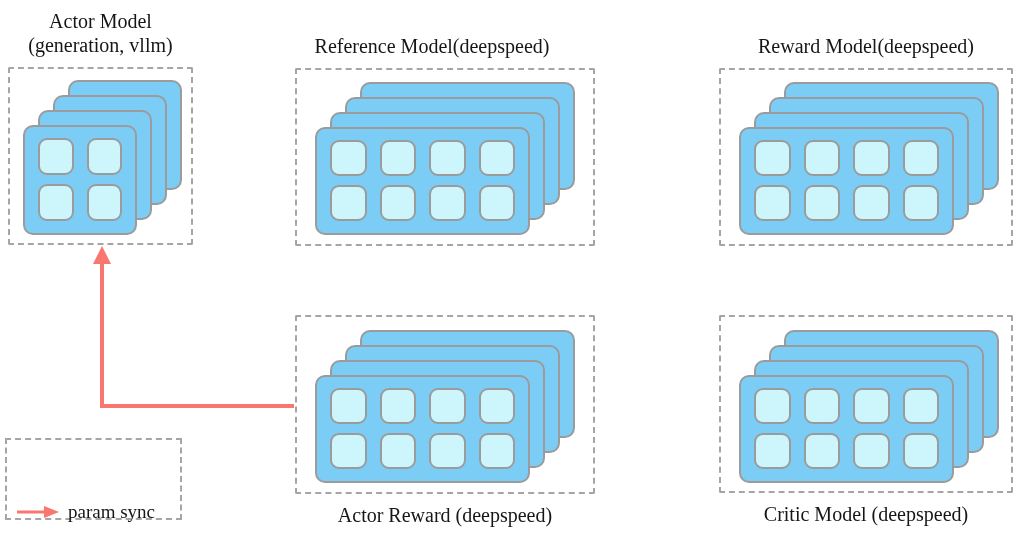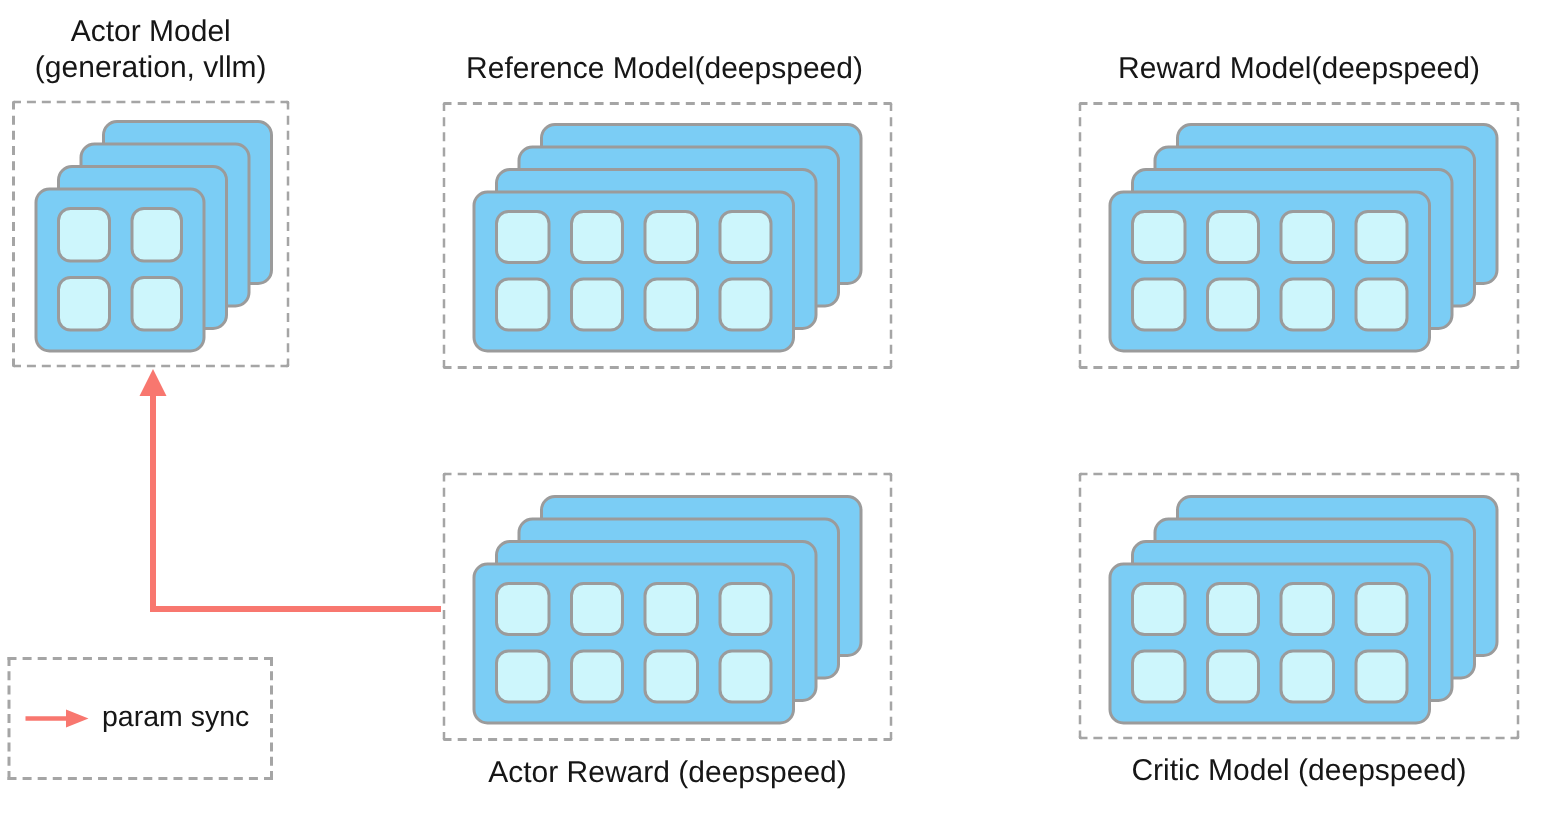--- a/index.html
+++ b/index.html
@@ -11,21 +11,21 @@
     --arrow-color:#f8776f;
     --text-color:#161616;
     --bg:#ffffff;
   }
   html,body{margin:0;padding:0;background:var(--bg);}
   #canvas{
     position:relative;
     width:1032px;height:546px;
     background:var(--bg);
     overflow:hidden;
-    font-family:Liberation Sans, sans-serif;
+    font-family:Liberation Serif, serif;
     color:var(--text-color);
   }
   .node-box{
     position:absolute;
     border:2px dashed var(--box-border);
     border-radius:2px;
     box-sizing:border-box;
     background:transparent;
   }
   .gpu-card{
@@ -62,21 +62,21 @@
   }
   #legend-box{
     position:absolute;
     left:5px;top:438px;
     width:177px;height:82px;
     border:2px dashed var(--box-border);
     box-sizing:border-box;
   }
   #legend-row{
     position:absolute;
-    left:8px;top:28px;
+    left:8px;top:61px;
     display:flex;
     align-items:center;
     gap:7px;
   }
   #legend-label{
     font-size:19px;
     color:var(--text-color);
   }
 </style>
 </head>
@@ -113,21 +113,21 @@
           <div class="gpu-unit"></div>
           <div class="gpu-unit"></div>
           <div class="gpu-unit"></div>
           <div class="gpu-unit"></div>
           <div class="gpu-unit"></div>
           <div class="gpu-unit"></div>
           <div class="gpu-unit"></div>
           <div class="gpu-unit"></div>
         </div>
       </div>
-      <div class="node-title" style="left: 273px; width: 340px; top: 34px; text-align: center;">
+      <div class="node-title" style="left: 262px; width: 340px; top: 34px; text-align: center;">
         <div>Reference Model(deepspeed)</div>
       </div>
       <div class="node-box" style="left: 719px; top: 68px; width: 294px; height: 178px;">
         <div class="gpu-card" style="left: 63px; top: 12px; width: 215px; height: 108px;"></div>
         <div class="gpu-card" style="left: 48px; top: 27px; width: 215px; height: 108px;"></div>
         <div class="gpu-card" style="left: 33px; top: 42px; width: 215px; height: 108px;"></div>
         <div class="gpu-card front" style="left: 18px; top: 57px; width: 215px; height: 108px; grid-template-columns: repeat(4, 1fr); grid-template-rows: repeat(2, 1fr); padding: 11px 13px 12px; gap: 9px 13px;">
           <div class="gpu-unit"></div>
           <div class="gpu-unit"></div>
           <div class="gpu-unit"></div>

